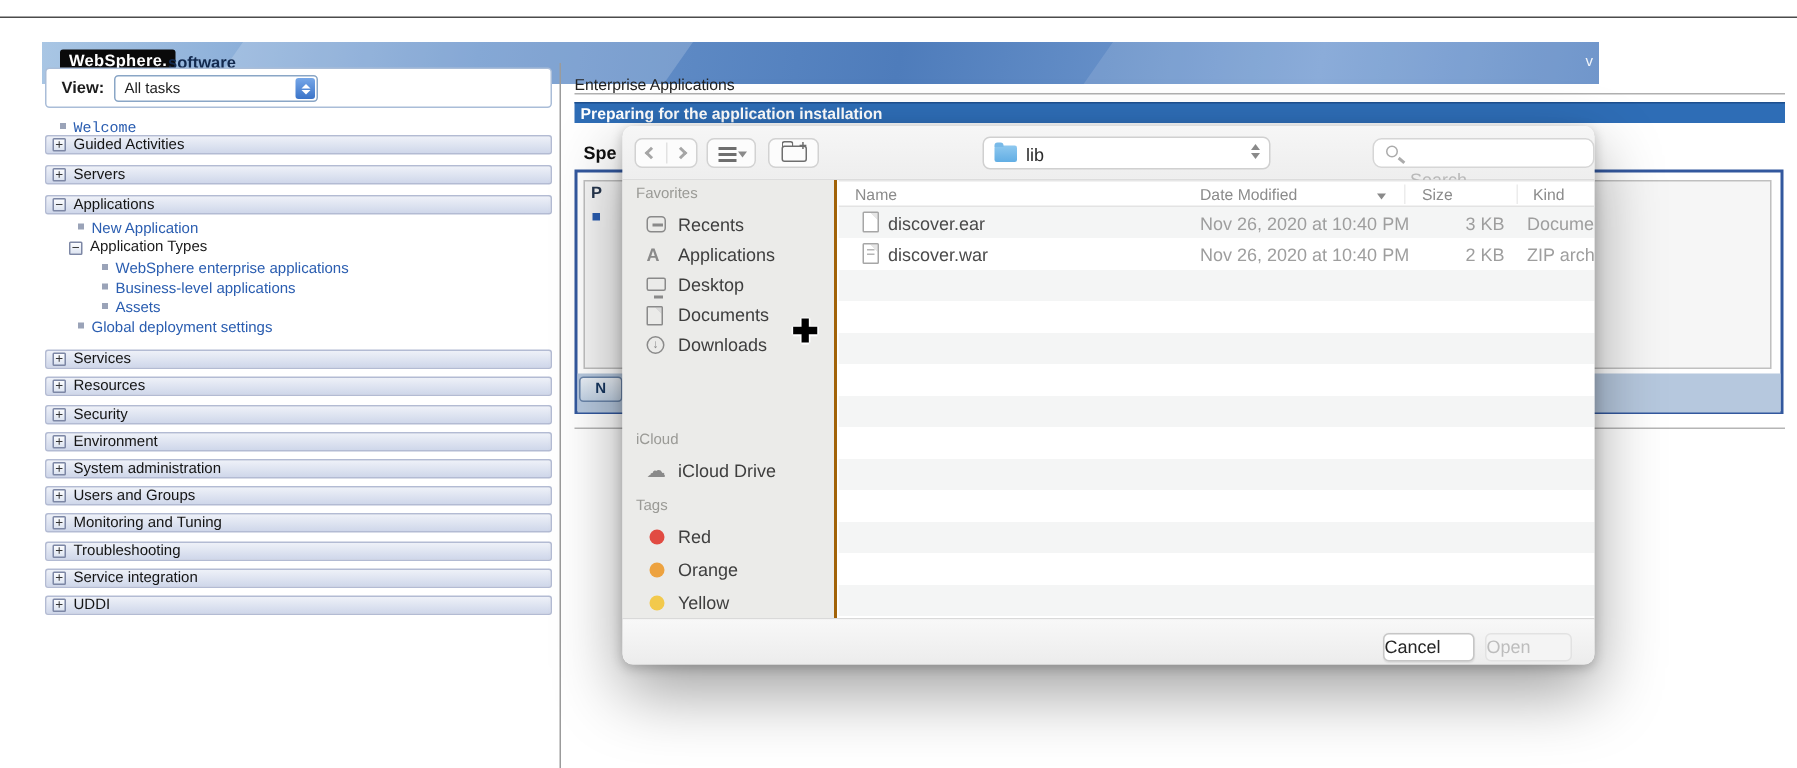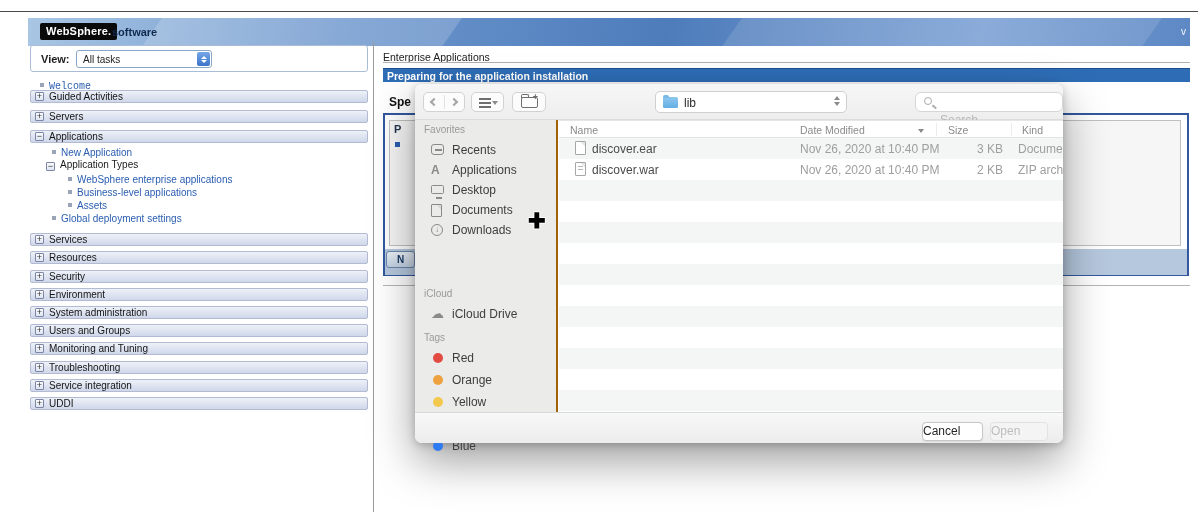--- a/index.html
+++ b/index.html
@@ -1,21 +1,21 @@
 <!DOCTYPE html>
 <html><head>
 <meta charset="utf-8">
 <style>
   * { margin:0; padding:0; box-sizing:border-box; }
   html,body { width:1198px; height:512px; background:#fff; font-family:"Liberation Sans", sans-serif; overflow:hidden; }
   #screen { position:relative; width:1198px; height:512px; background:#fff; }
 
   
   .top-line { position:absolute; left:0; top:11px; width:1198px; height:1px; background:#4b4b4b; }
-  .banner { position:absolute; left:28px; top:18px; width:1162px; height:28px;
+  .banner { position:absolute; left:28px; top:28px; width:1038px; height:28px;
     background:linear-gradient(100deg,#a9c6e4 0%,#6b95cc 28%,#4e7cbb 55%,#7ba1d4 82%,#5d88c4 100%); overflow:hidden; }
   .banner .streak1 { position:absolute; left:120px; top:-10px; width:300px; height:60px; background:rgba(255,255,255,.18); transform:skewX(-35deg); }
   .banner .streak2 { position:absolute; left:700px; top:-10px; width:420px; height:60px; background:rgba(255,255,255,.12); transform:skewX(-35deg); }
   .ws-logo { position:absolute; left:12px; top:5px; background:#0a0a0a; color:#fff; font-size:11px; font-weight:bold; padding:2px 6px 3px; border-radius:2px; letter-spacing:.2px; }
   .ws-soft { position:absolute; left:84px; top:8px; color:#12294e; font-size:11px; font-weight:bold; }
   .banner-frag { position:absolute; right:4px; top:8px; color:#f2f6fb; font-size:10px; }
 
   
   .vdivider { position:absolute; left:373px; top:42px; width:1px; height:470px; background:#9b9b9b; }
   .view-box { position:absolute; left:30px; top:45px; width:338px; height:27px; border:1px solid #aabdd8; border-radius:3px; background:#fff; }
@@ -260,24 +260,20 @@
         <span class="txt">Orange</span>
       </div>
       <div class="sb-item" style="top:272px;">
         <span class="tag-dot tag-yellow"></span>
         <span class="txt">Yellow</span>
       </div>
       <div class="sb-item" style="top:294px;">
         <span class="tag-dot tag-green"></span>
         <span class="txt">Green</span>
       </div>
-      <div class="sb-item" style="top:316px;">
-        <span class="tag-dot tag-blue"></span>
-        <span class="txt">Blue</span>
-      </div>
     </div>
 
     <div class="dlg-list">
       <div class="list-head">
         <span class="col-h" style="left:11px;">Name</span>
         <span class="col-h" style="left:241px;">Date Modified</span>
         <span class="sort-chev tri-dn"></span>
         <span class="col-h" style="left:389px;">Size</span>
         <span class="col-h" style="left:463px;">Kind</span>
         <span class="col-sep" style="left:377px;"></span>

